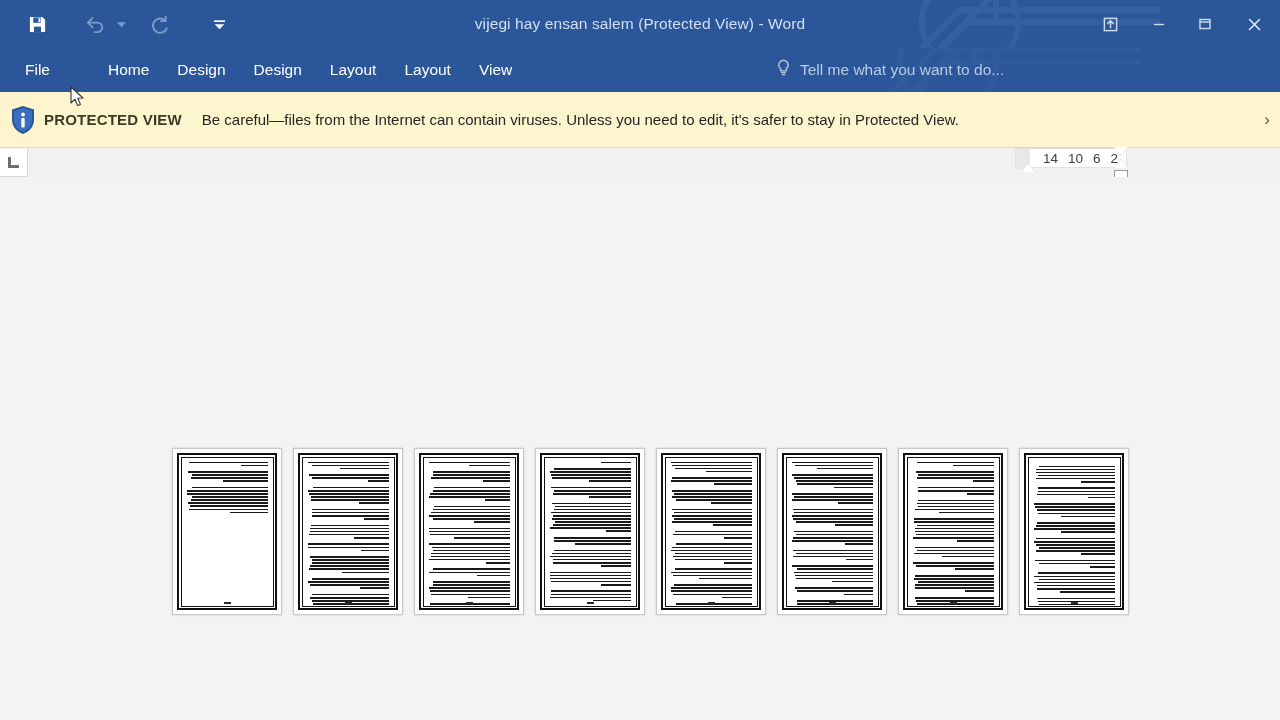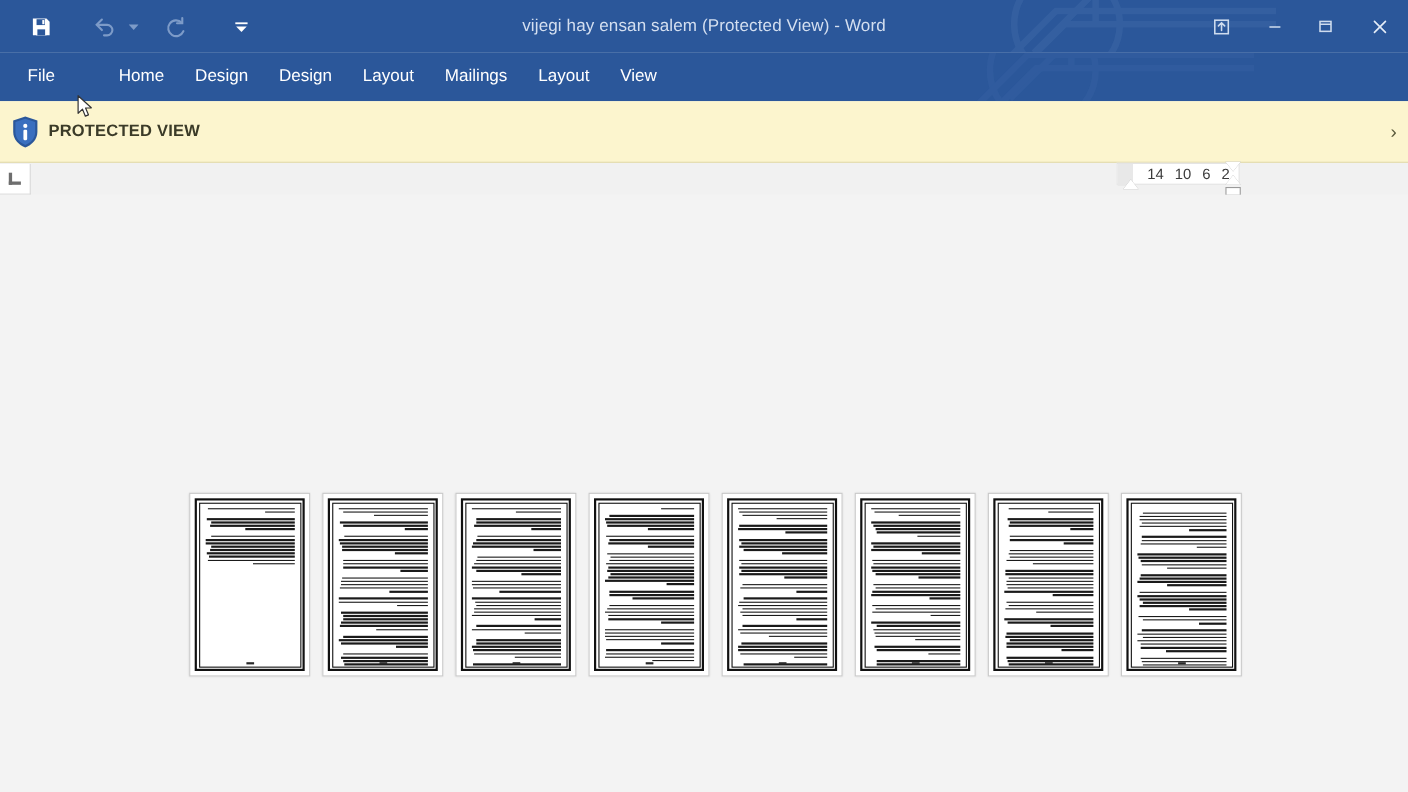--- a/index.html
+++ b/index.html
@@ -289,38 +289,47 @@
         <path d="M-20 144 L138 144 L222 60 L440 60"></path>
       </g>
     </svg>
 
     <div class="tabs">
       <div class="tab file">File</div>
       <div class="tab" style="margin-left:22px">Home</div>
       <div class="tab">Design</div>
       <div class="tab">Design</div>
       <div class="tab">Layout</div>
-      <div class="tab">Mailings</div>
       <div class="tab">Layout</div>
       <div class="tab">View</div>
     </div>
 
+    <div class="tellme">
+      <span>
+        <svg width="15" height="18" viewBox="0 0 15 18" fill="none" stroke="#b9cbe4" stroke-width="1.3">
+          <path d="M7.5 1.4a4.6 4.6 0 0 0-2.8 8.3v2.1h5.6V9.7A4.6 4.6 0 0 0 7.5 1.4z"></path>
+          <path d="M5.6 13.6h3.8M6.3 15.6h2.4" stroke-linecap="round"></path>
+        </svg>
+      </span>
+      <span>Tell me what you want to do...</span>
+    </div>
 
   </div>
 
   <div class="pvbar">
     <div class="pv-shield">
       <svg width="26" height="30" viewBox="0 0 26 30">
         <path d="M13 1 L24 4.6 V15 C24 22 18.6 27 13 29 C7.4 27 2 22 2 15 V4.6 Z" fill="#2b579a"></path>
         <path d="M13 3 L22 6 V15 C22 20.8 17.6 25 13 26.8 C8.4 25 4 20.8 4 15 V6 Z" fill="#3a6fbf"></path>
         <circle cx="13" cy="9.5" r="1.9" fill="#ffffff"></circle>
         <rect x="11.3" y="13" width="3.4" height="9.4" rx="1" fill="#ffffff"></rect>
       </svg>
     </div>
     <div class="pv-label">PROTECTED VIEW</div>
+    <div class="pv-msg">Be careful—files from the Internet can contain viruses. Unless you need to edit, it's safer to stay in Protected View.</div>
   </div>
   <div class="pv-close">›</div>
 
   <div class="ruler-corner">
     <div class="tabstop-L"></div>
   </div>
 
   <div class="hruler">
     <div class="pre"></div>
     <span>14</span>

